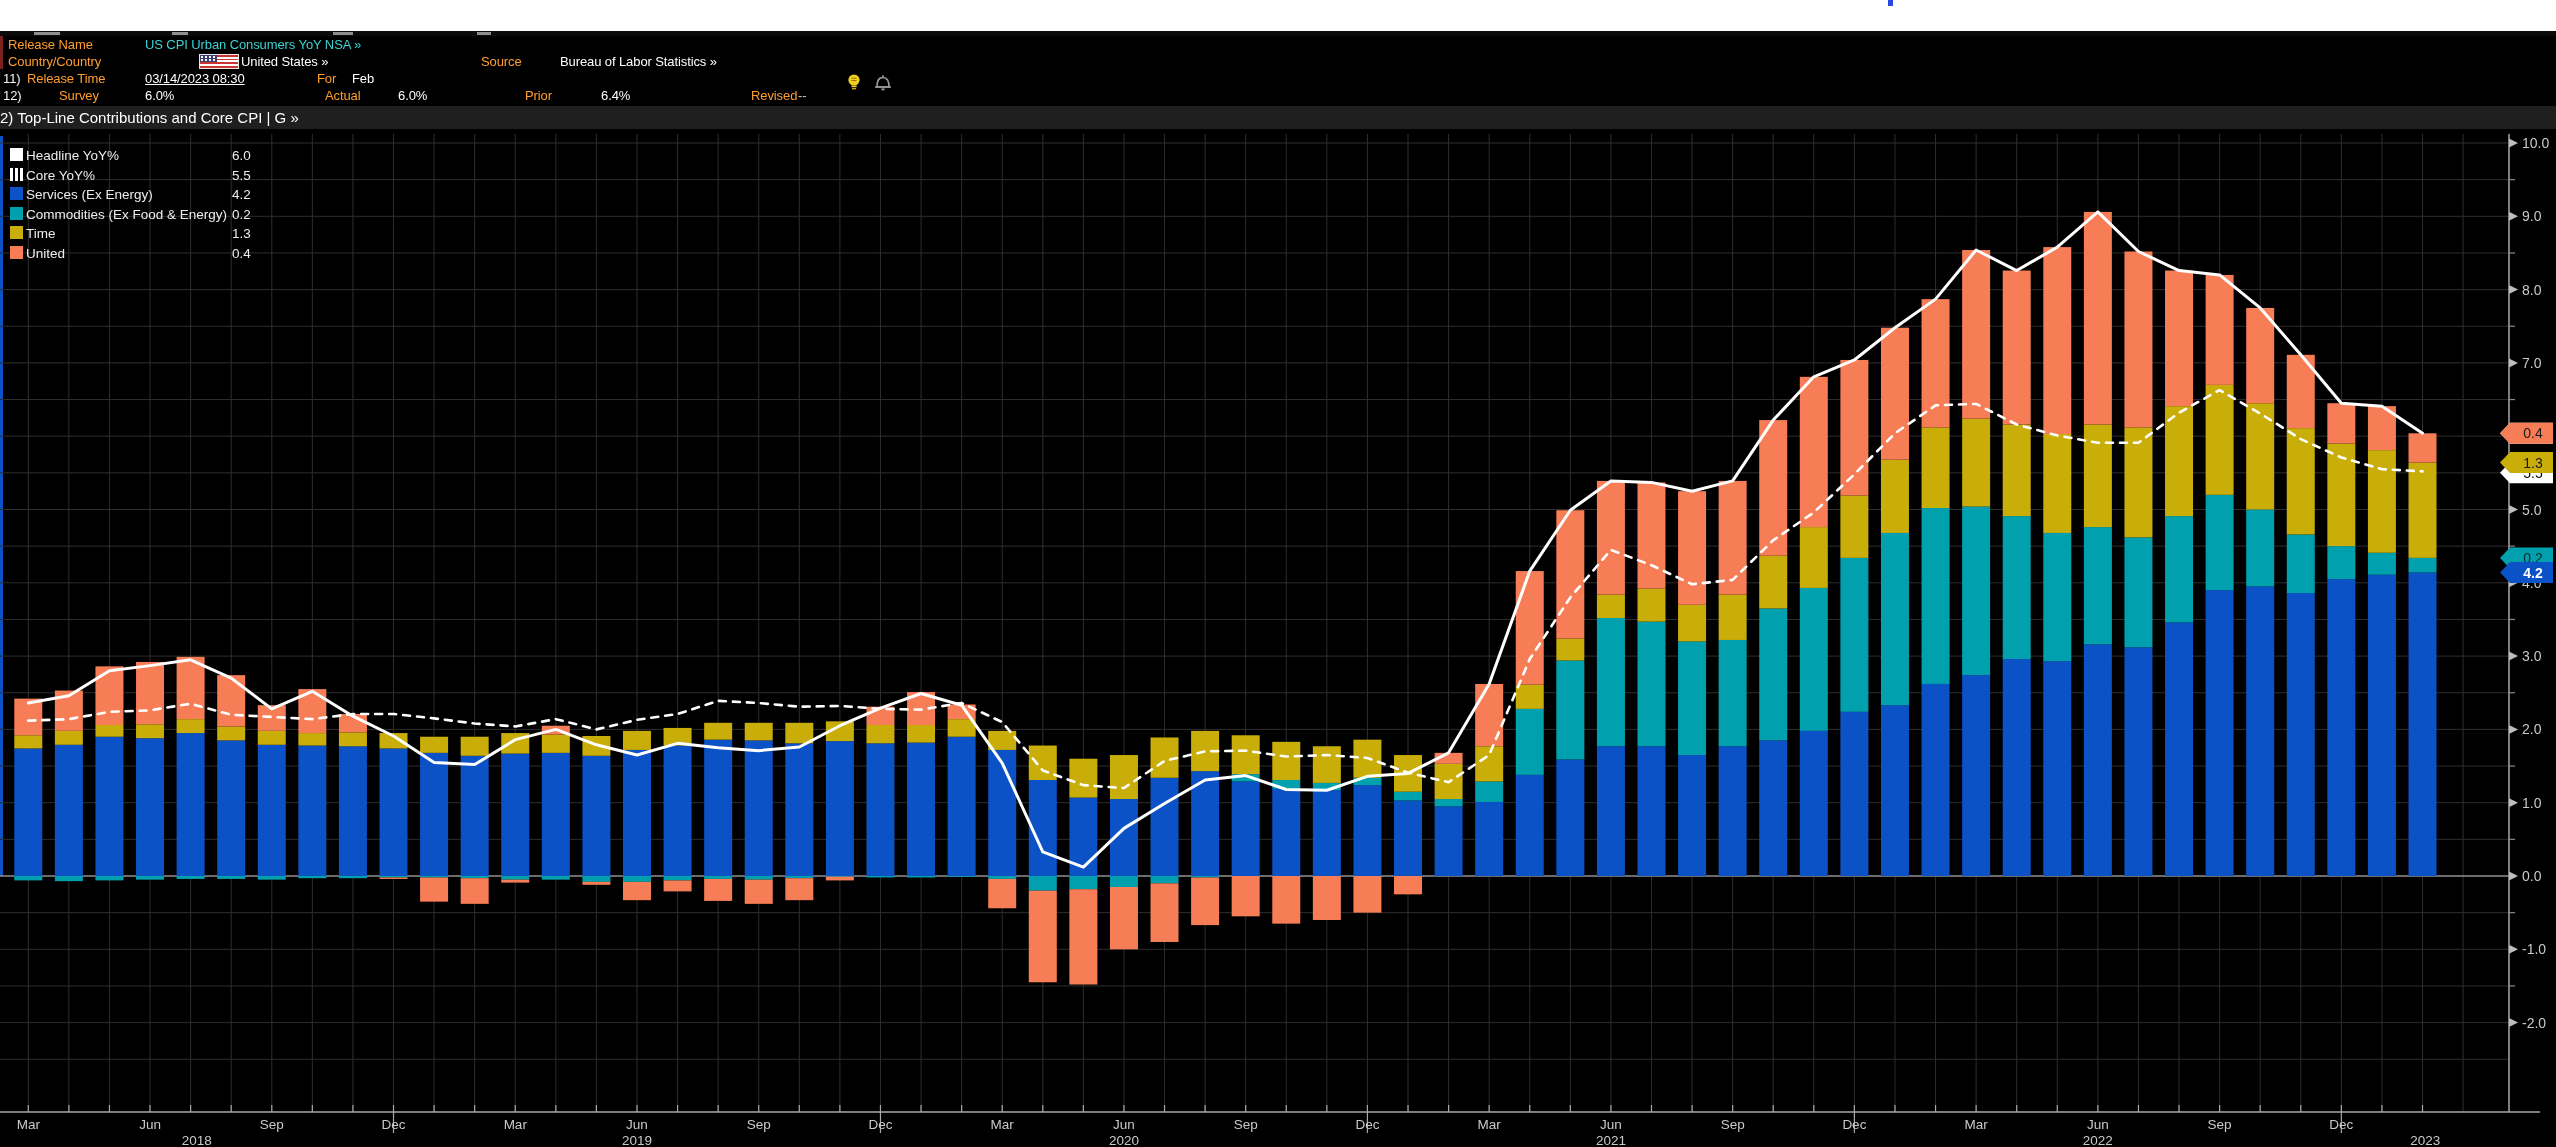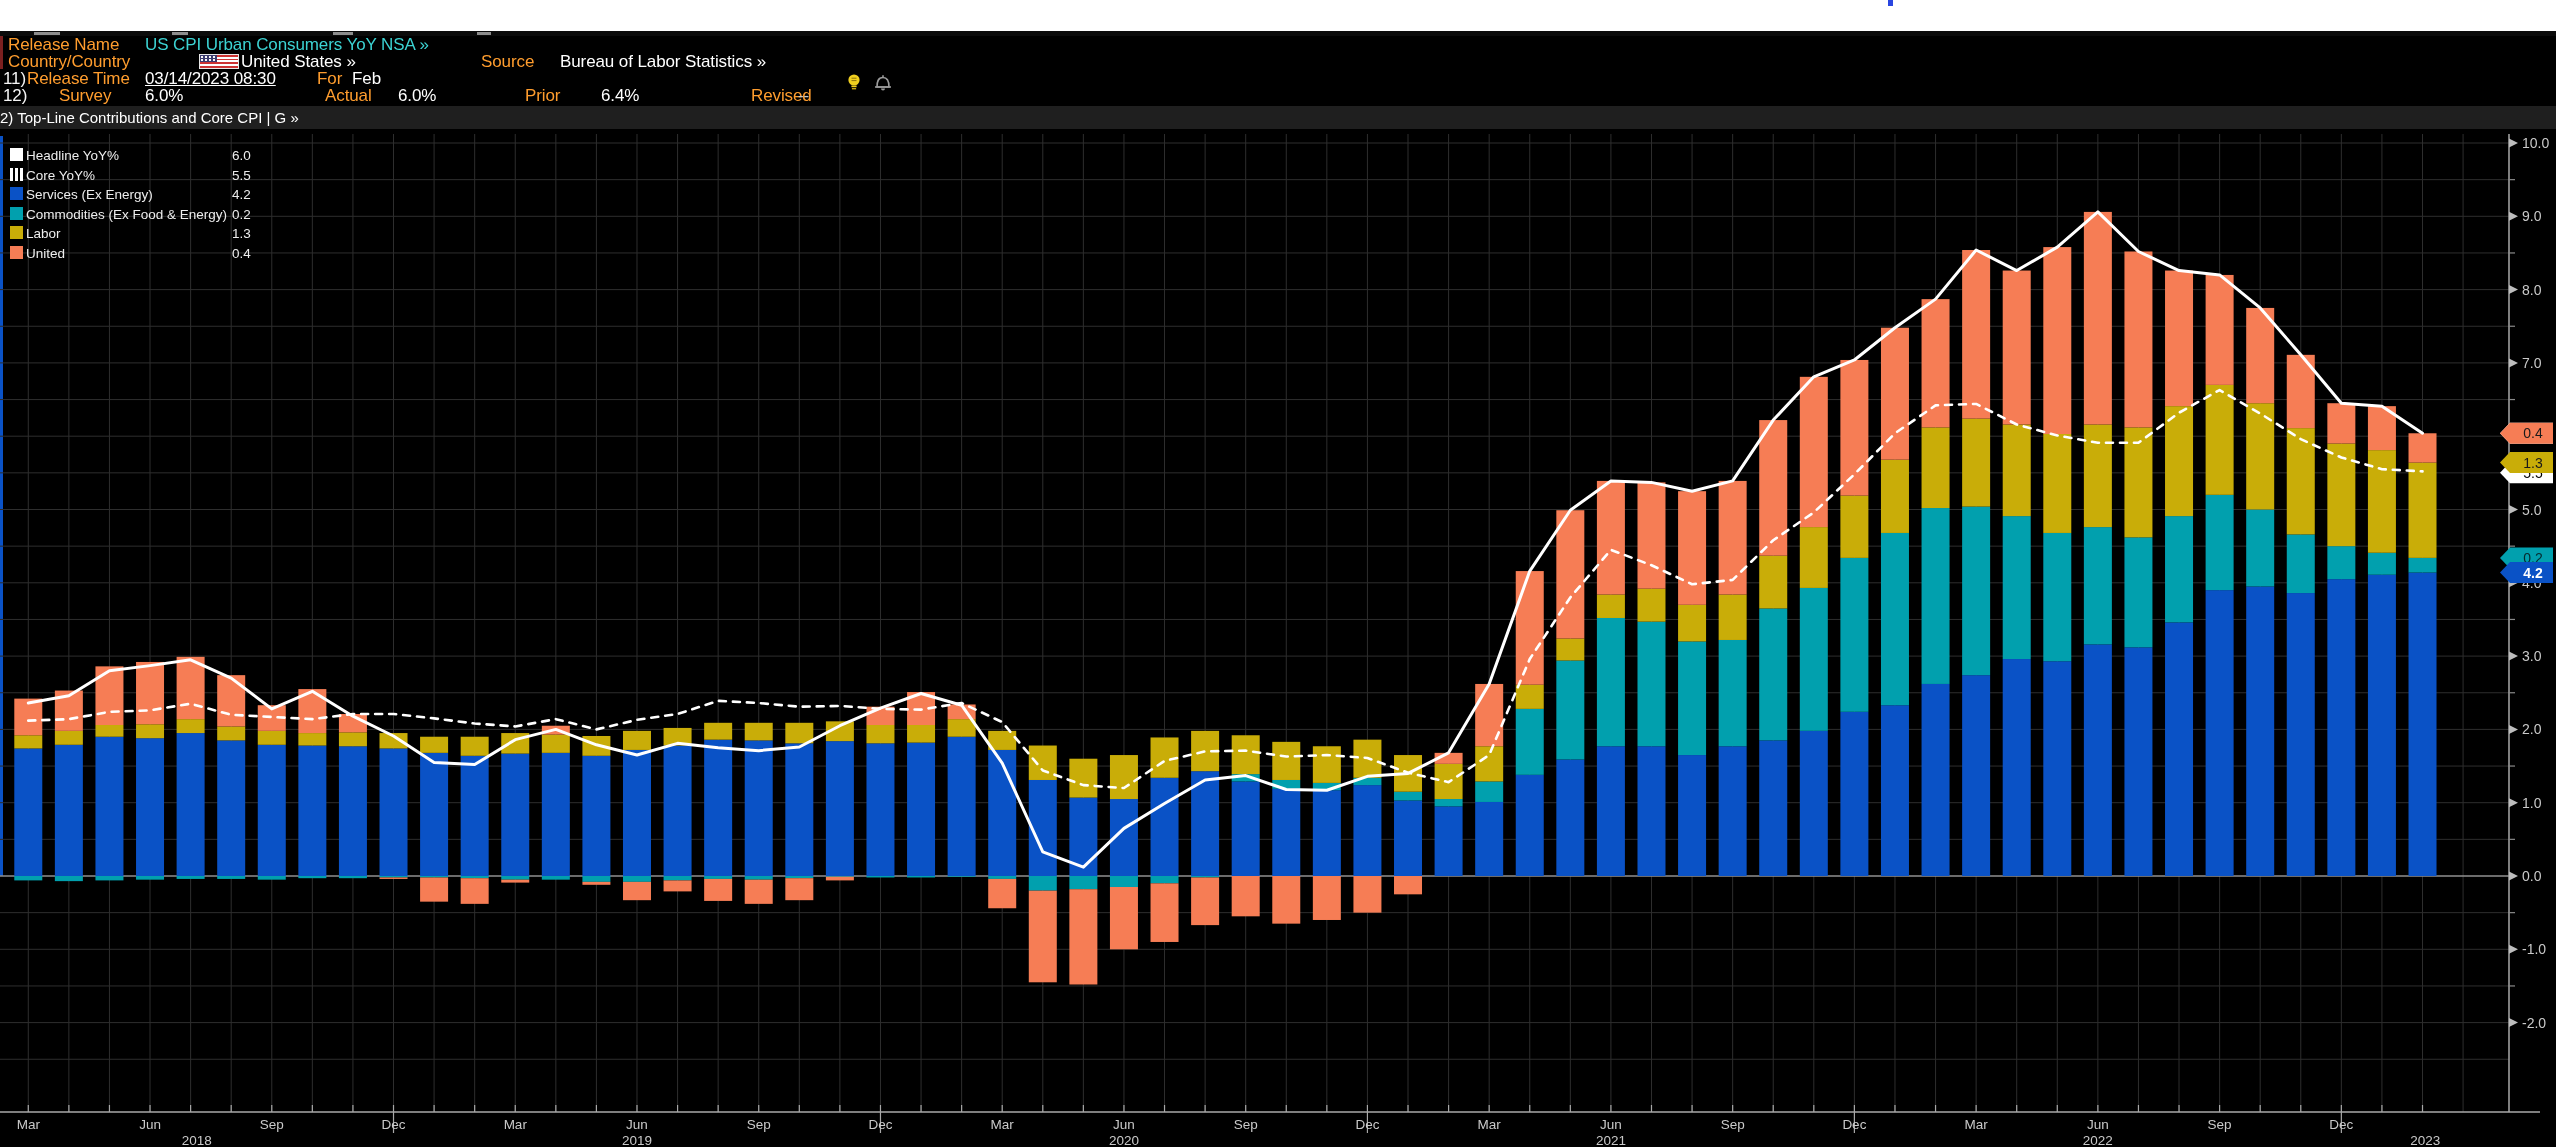--- a/index.html
+++ b/index.html
@@ -4,21 +4,21 @@
 <style>
   html,body{margin:0;padding:0;background:#000;}
   #screen{position:relative;width:2556px;height:1147px;background:#000;overflow:hidden;
           font-family:"Liberation Sans",sans-serif;-webkit-font-smoothing:antialiased;}
   .abs{position:absolute;}
   
   #top-white{left:0;top:0;width:2556px;height:31px;background:#ffffff;}
   #crop-row{left:0;top:31px;width:2556px;height:5px;background:#0b0b0b;}
   .frag{position:absolute;top:1px;height:3px;background:#8d8d8d;}
   
-  #header{left:0;top:36px;width:2556px;height:70px;background:#000;font-size:17px;letter-spacing:-0.1px;}
+  #header{left:0;top:36px;width:2556px;height:70px;background:#000;font-size:13px;letter-spacing:-0.1px;}
   .hrow{position:absolute;left:0;width:2556px;height:17px;line-height:17px;white-space:nowrap;}
   .lbl{color:#ff9d2e;}
   .num{color:#f5f5f5;}
   .val{color:#ffffff;}
   .link{color:#3cd3d3;}
   .dim{color:#c8c8c8;}
   #selmark{left:0;top:0;width:3px;height:33px;background:#7c2020;}
   
   .flag{position:absolute;width:38px;height:13px;top:2px;
         background:repeating-linear-gradient(180deg,#c33 0 1.8px,#fff 1.8px 3.6px);box-shadow:0 0 0 1px #e8e8e8;}
@@ -622,21 +622,21 @@
         <span class="leg-label">Services (Ex Energy)</span>
         <span class="leg-val">4.2</span>
       </div>
       <div class="leg-row">
         <span class="leg-swatch" style="background: rgb(1, 160, 174);"></span>
         <span class="leg-label">Commodities (Ex Food &amp; Energy)</span>
         <span class="leg-val">0.2</span>
       </div>
       <div class="leg-row">
         <span class="leg-swatch" style="background: rgb(201, 173, 8);"></span>
-        <span class="leg-label">Labor</span>
+        <span class="leg-label">Time</span>
         <span class="leg-val">1.3</span>
       </div>
       <div class="leg-row">
         <span class="leg-swatch" style="background: rgb(246, 125, 85);"></span>
         <span class="leg-label">United</span>
         <span class="leg-val">0.4</span>
       </div>
     </div>
 </div>
 

